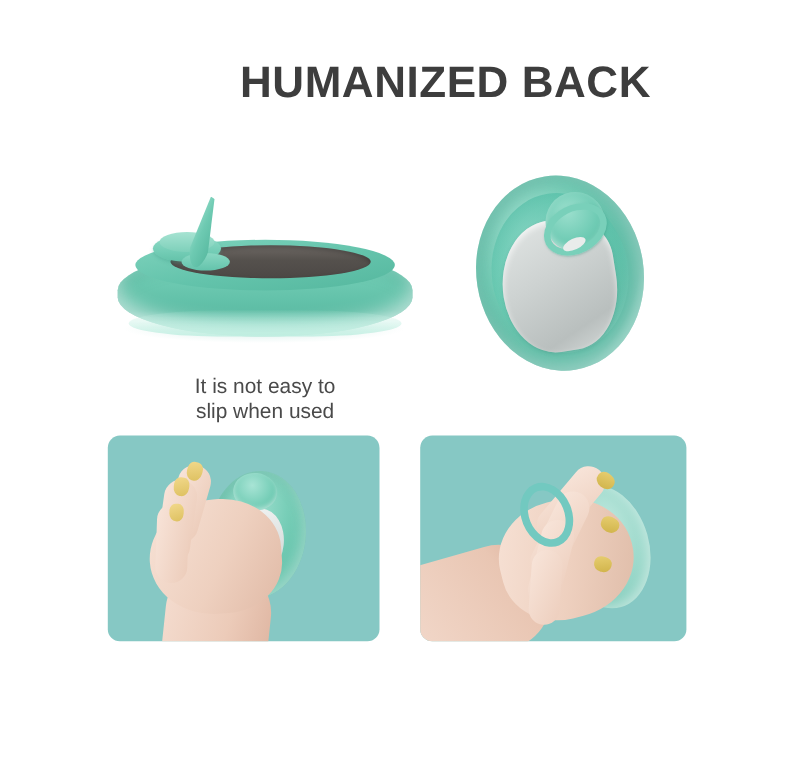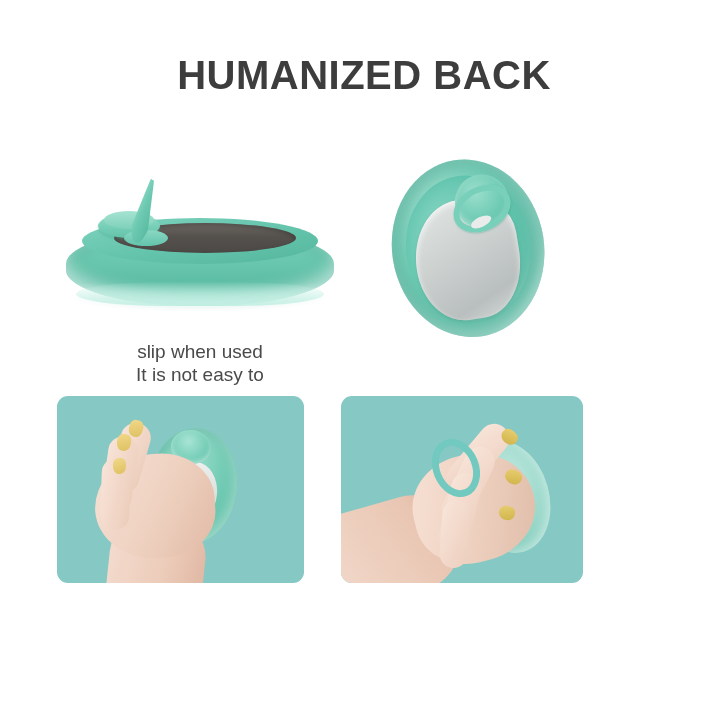--- a/index.html
+++ b/index.html
@@ -12,20 +12,21 @@
     background: #ffffff;
     font-family: "Liberation Sans", sans-serif;
     overflow: hidden;
     position: relative;
   }
 
   #infographic {
     position: absolute;
     inset: 0;
     background: #ffffff;
+    margin-left: 41px;
   }
 
   
   .title-block {
     position: absolute;
     top: 52px;
     left: 0;
     width: 728px;
     text-align: center;
   }
@@ -443,22 +444,22 @@
       <div class="db-teardrop"></div>
       <div class="db-ring">
         <div class="db-ring-disc"></div>
         <div class="db-ring-loop"></div>
         <div class="db-ring-gap"></div>
       </div>
     </div>
   </div>
 
   <div class="caption caption-left">
+    <div>It is not easy to</div>
     <div>slip when used</div>
-    <div>It is not easy to</div>
   </div>
 
 
   <div class="panel panel-left">
     <div class="p1-forearm"></div>
     <div class="p1-finger p1-f4"></div>
     <div class="p1-device"></div>
     <div class="p1-device-inset"></div>
     <div class="p1-device-knob"></div>
     <div class="p1-palm"></div>

